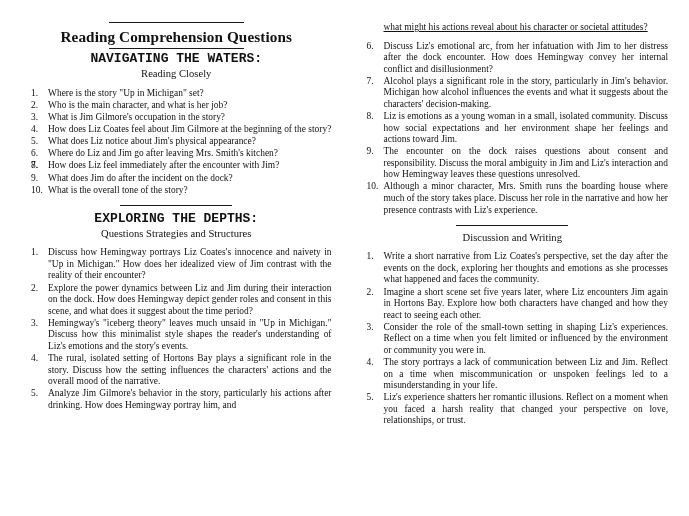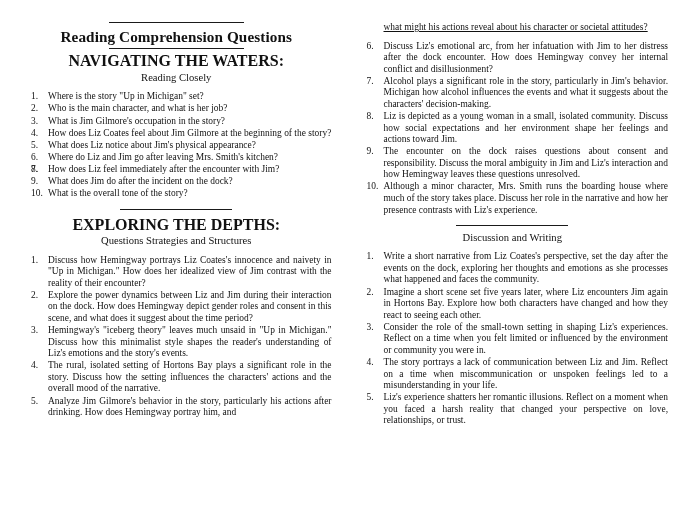--- a/index.html
+++ b/index.html
@@ -66,24 +66,25 @@
     text-align: center;
     margin: 0;
   }
   .rule-section {
     width: 112px;
     height: 0;
     border-top: 1.7px solid #1a1a1a;
     margin: 9px auto 5px auto;
   }
   .sec-title {
-    font-size: 16px;
+    font-size: 13px;
     font-weight: bold;
     line-height: 1.22;
     margin: 0;
+    font-family: Liberation Mono, monospace;
   }
   .sec-sub {
     font-size: 10.6px;
     font-weight: normal;
     line-height: 1.25;
     margin: 0 0 1px 0;
   }
 
   
   ol.qlist {
@@ -170,21 +171,21 @@
 
     <div class="gutter"></div>
 
     <div class="col col-right">
 
       <div class="cont-para">what might his actions reveal about his character or societal attitudes?</div>
 
       <ol class="qlist justified">
         <li><span class="num">6.</span><span>Discuss Liz's emotional arc, from her infatuation with Jim to her distress after the dock encounter. How does Hemingway convey her internal conflict and disillusionment?</span></li>
         <li><span class="num">7.</span><span>Alcohol plays a significant role in the story, particularly in Jim's behavior. Michigan how alcohol influences the events and what it suggests about the characters' decision-making.</span></li>
-        <li><span class="num">8.</span><span>Liz is depicted as a young woman in a small, isolated community. Discuss how social expectations and her environment shape her feelings and actions toward Jim.</span></li>
+        <li><span class="num">8.</span><span>Liz is emotions as a young woman in a small, isolated community. Discuss how social expectations and her environment shape her feelings and actions toward Jim.</span></li>
         <li><span class="num">9.</span><span>The encounter on the dock raises questions about consent and responsibility. Discuss the moral ambiguity in Jim and Liz's interaction and how Hemingway leaves these questions unresolved.</span></li>
         <li><span class="num">10.</span><span>Although a minor character, Mrs. Smith runs the boarding house where much of the story takes place. Discuss her role in the narrative and how her presence contrasts with Liz's experience.</span></li>
       </ol>
 
       <div class="section-head">
         <div class="rule-section"></div>
         <div class="sec-sub">Discussion and Writing</div>
       </div>
 
       <ol class="qlist justified">

